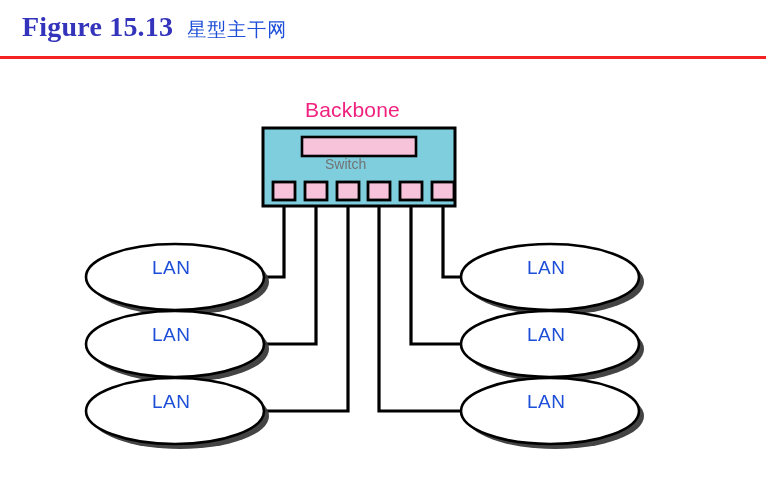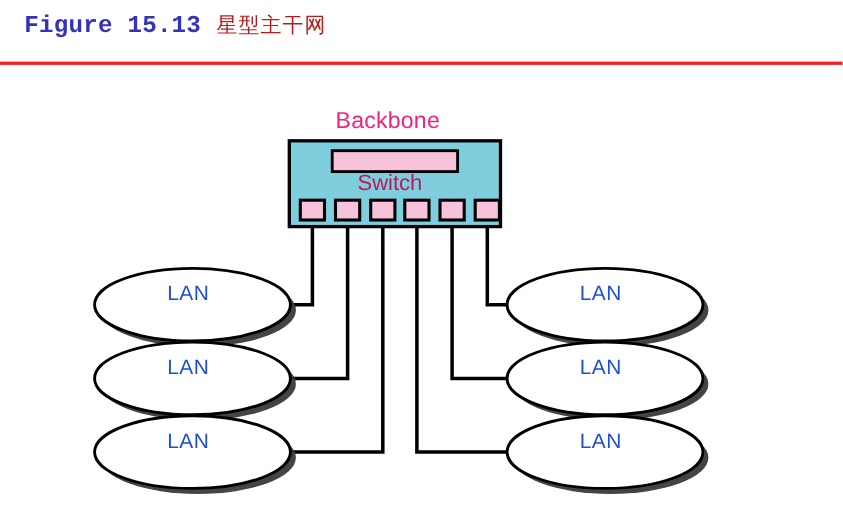--- a/index.html
+++ b/index.html
@@ -24,30 +24,30 @@
     height: 59px;
   }
   #figure-caption {
     position: absolute;
     left: 22px;
     top: 13px;
     white-space: nowrap;
     line-height: 1;
   }
   #figure-number {
-    font-family: Liberation Mono, monospace;
+    font-family: Liberation Serif, serif;
     font-weight: bold;
-    font-size: 22px;
+    font-size: 28px;
     color: #3333bb;
     letter-spacing: 0.2px;
   }
   #figure-title {
     font-family: "Liberation Sans", sans-serif;
     font-size: 19px;
-    color: #b91c1c;
+    color: #1d4ed8;
     margin-left: 14px;
     letter-spacing: 1px;
   }
   #header-rule {
     position: absolute;
     left: 0;
     top: 56px;
     width: 766px;
     height: 3px;
     background: #f42222;
@@ -77,22 +77,22 @@
   #backbone-label {
     left: 305px;
     top: 39px;
     font-size: 21px;
     color: #f0217f;
     letter-spacing: 0.2px;
   }
   #switch-label {
     left: 325px;
     top: 97px;
-    font-size: 20px;
-    color: #be185d;
+    font-size: 14px;
+    color: #737373;
   }
   .lan-label {
     font-size: 19px;
     color: #1d4ed8;
     letter-spacing: 0.5px;
   }
   #lan-label-0 { left: 152px; top: 198px; }
   #lan-label-1 { left: 152px; top: 265px; }
   #lan-label-2 { left: 152px; top: 332px; }
   #lan-label-3 { left: 527px; top: 198px; }

